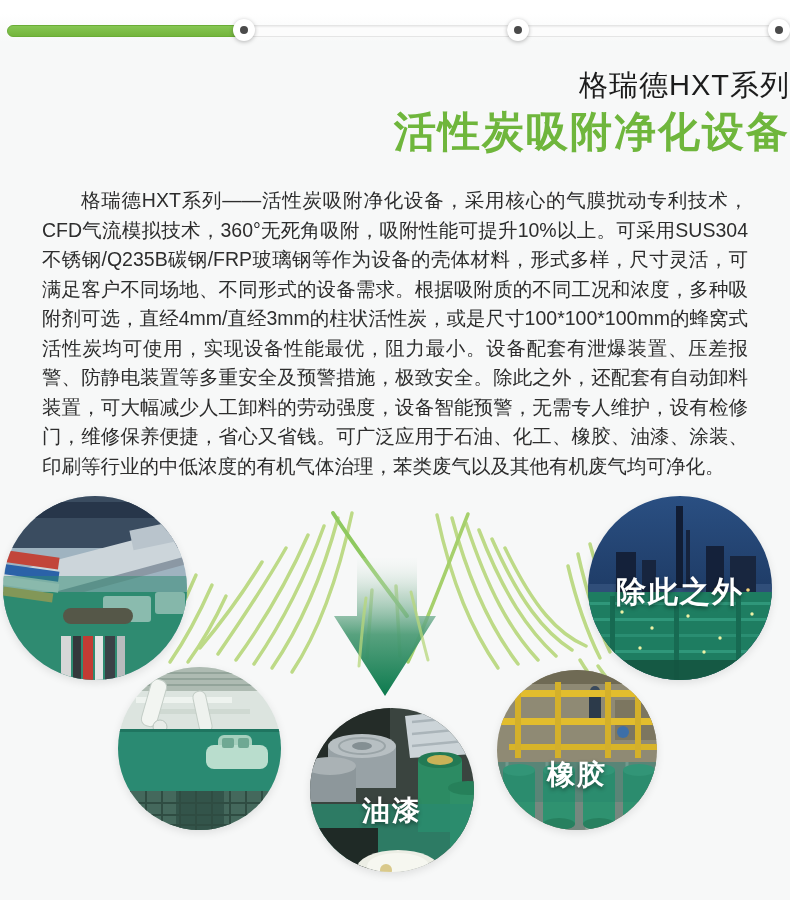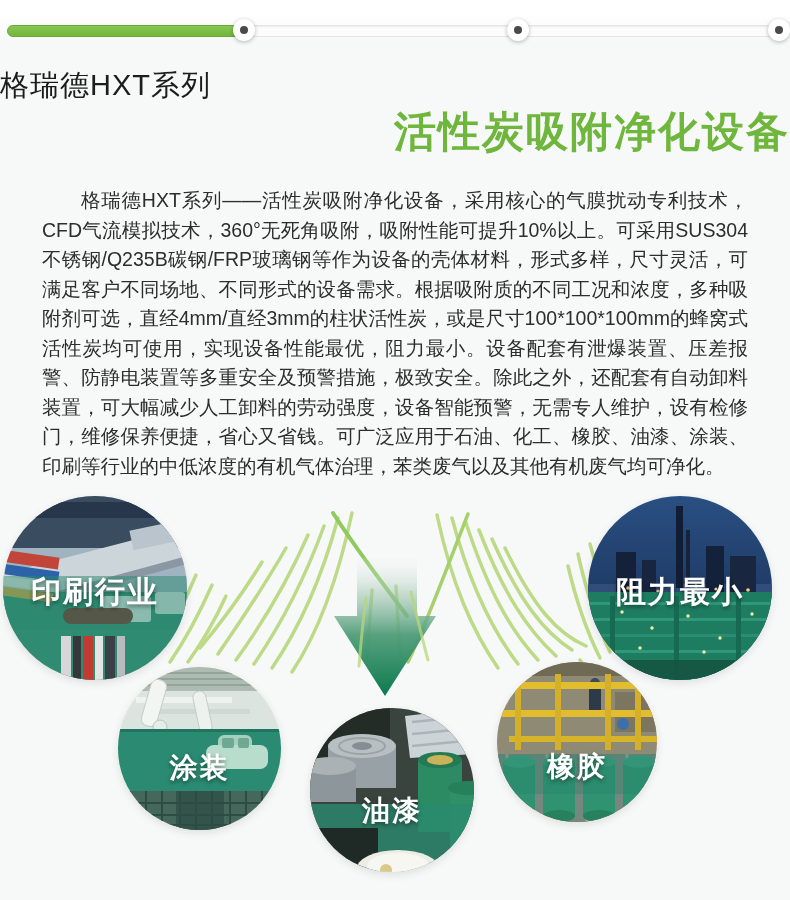--- a/index.html
+++ b/index.html
@@ -10,42 +10,42 @@
   .progress-track{position:absolute;left:7px;top:25px;width:774px;height:10px;border-radius:6px;
     background:#fcfcfc;border:1px solid #e5e5e5;box-shadow:inset 0 1px 2px rgba(0,0,0,.07);}
   .progress-fill{position:absolute;left:-1px;top:-1px;width:237px;height:10px;border-radius:6px;
     background:linear-gradient(#86c653,#74b53c);border:1px solid #6aad36;}
   .knob{position:absolute;top:-7px;width:22px;height:22px;border-radius:50%;background:#fff;
     box-shadow:0 1px 4px rgba(0,0,0,.28);}
   .knob::after{content:"";position:absolute;left:7px;top:7px;width:8px;height:8px;border-radius:50%;background:#4a4a4a;}
   .knob1{left:225px;} .knob2{left:499px;} .knob3{left:760px;}
 
   
-  .series-title{position:absolute;top:66px;left:0;width:100%;text-align:left;
+  .series-title{position:absolute;top:66px;left:0;width:100%;text-align:right;
     font-size:29px;font-weight:500;color:#1c1c1c;letter-spacing:1px;}
   .product-title{position:absolute;top:104px;left:0;width:100%;text-align:right;
     font-size:42px;font-weight:700;color:#6fb63c;letter-spacing:2px;}
 
   
   .intro{position:absolute;top:179px;left:35px;width:720px;}
   .intro p{margin:7px;font-size:19.5px;line-height:29.5px;color:#2d2d2d;
     text-align:justify;text-indent:2em;}
 
   
   .apps{position:absolute;left:0;top:490px;width:790px;height:410px;}
   .decor{position:absolute;left:0;top:0;width:790px;height:410px;z-index:1;}
   .circle{position:absolute;border-radius:50%;overflow:hidden;z-index:2;box-shadow:0 3px 8px rgba(0,0,0,.10);}
   .circle svg{display:block;width:100%;height:100%;}
   .circle-label{position:absolute;left:0;width:100%;text-align:center;color:#ffffff;font-weight:700;
     text-shadow:0 2px 4px rgba(0,0,0,.45);letter-spacing:2px;}
   .c-printing{left:3px;top:6px;width:184px;height:184px;}
   .c-petro{left:588px;top:6px;width:184px;height:184px;}
   .c-coating{left:118px;top:177px;width:163px;height:163px;}
   .c-paint{left:310px;top:218px;width:164px;height:164px;}
-  .c-rubber{left:497px;top:172px;width:160px;height:160px;}
+  .c-rubber{left:497px;top:180px;width:160px;height:160px;}
   .c-printing .circle-label,.c-petro .circle-label{top:76px;font-size:30px;}
   .c-coating .circle-label{top:82px;font-size:28px;}
   .c-paint .circle-label{top:84px;font-size:28px;}
   .c-rubber .circle-label{top:86px;font-size:28px;}
 </style>
 </head>
 <body>
 
 <div class="page">
 
@@ -126,21 +126,20 @@
         <rect x="152" y="96" width="30" height="22" rx="3" fill="#dfe5e4"></rect>
         <rect x="60" y="112" width="70" height="16" rx="8" fill="#7e2420"></rect>
         <rect x="58" y="140" width="10" height="44" fill="#d7d7d7"></rect>
         <rect x="70" y="140" width="8" height="44" fill="#34383b"></rect>
         <rect x="80" y="140" width="10" height="44" fill="#c23b33"></rect>
         <rect x="92" y="140" width="8" height="44" fill="#e4e4e4"></rect>
         <rect x="102" y="140" width="10" height="44" fill="#3a4146"></rect>
         <rect x="114" y="140" width="8" height="44" fill="#b8bcbe"></rect>
         <rect x="0" y="80" width="184" height="54" fill="#2c8a70" opacity="0.5"></rect>
       </svg>
-      <span class="circle-label">印刷行业</span>
     </div>
 
     <div class="circle c-petro">
       <svg viewBox="0 0 184 184">
         <defs>
           <linearGradient id="sky" x1="0" y1="0" x2="0" y2="1">
             <stop offset="0" stop-color="#2a4f82"></stop>
               <stop offset="1" stop-color="#142a4d"></stop>
           </linearGradient>
         </defs>
@@ -167,21 +166,21 @@
         <rect x="148" y="100" width="5" height="84" fill="#176a52"></rect>
         <rect x="0" y="164" width="184" height="20" fill="#14523f" opacity="0.85"></rect>
         <circle cx="34" cy="116" r="1.7" fill="#eff2a6"></circle>
           <circle cx="64" cy="132" r="1.7" fill="#eff2a6"></circle>
         <circle cx="100" cy="120" r="1.7" fill="#eff2a6"></circle>
           <circle cx="132" cy="142" r="1.7" fill="#eff2a6"></circle>
         <circle cx="164" cy="118" r="1.7" fill="#eff2a6"></circle>
           <circle cx="52" cy="152" r="1.7" fill="#eff2a6"></circle>
         <circle cx="116" cy="156" r="1.7" fill="#eff2a6"></circle>
       </svg>
-      <span class="circle-label">阻力最小</span>
+      <span class="circle-label">除此之外</span>
     </div>
 
     <div class="circle c-coating">
       <svg viewBox="0 0 163 163">
         <rect width="163" height="163" fill="#dce4df"></rect>
         <rect x="0" y="0" width="163" height="24" fill="#aebbb2"></rect>
         <path d="M0,6 L163,6 M0,12 L163,12 M0,18 L163,18" stroke="#93a49a" stroke-width="2"></path>
         <rect x="18" y="30" width="96" height="6" fill="#eef3ef"></rect>
         <rect x="28" y="42" width="104" height="5" fill="#cfd9d2"></rect>
         <g>
@@ -195,21 +194,20 @@
         <rect x="0" y="62" width="163" height="3" fill="#1f7560"></rect>
         <rect x="100" y="68" width="34" height="16" rx="6" fill="#a5cfbd"></rect>
         <rect x="88" y="78" width="62" height="24" rx="8" fill="#b9ddcd"></rect>
         <rect x="104" y="71" width="12" height="10" rx="2" fill="#6fa893"></rect>
         <rect x="120" y="71" width="11" height="10" rx="2" fill="#6fa893"></rect>
         <rect x="0" y="124" width="163" height="39" fill="#44685c"></rect>
         <rect x="58" y="124" width="48" height="39" fill="#33544a"></rect>
         <path d="M0,136 L163,136 M0,148 L163,148 M0,158 L163,158" stroke="#2f4c42" stroke-width="2"></path>
         <path d="M12,124 L12,163 M28,124 L28,163 M44,124 L44,163 M62,124 L62,163 M78,124 L78,163 M94,124 L94,163 M112,124 L112,163 M128,124 L128,163 M144,124 L144,163" stroke="#2f4c42" stroke-width="2"></path>
       </svg>
-      <span class="circle-label">涂装</span>
     </div>
 
     <div class="circle c-paint">
       <svg viewBox="0 0 164 164">
         <rect width="164" height="164" fill="#3a443f"></rect>
         <rect x="0" y="0" width="80" height="60" fill="#242c28"></rect>
         <polygon points="95,8 164,0 164,46 100,50" fill="#ccd4d8"></polygon>
         <path d="M102,14 L164,8 M102,26 L164,20 M102,38 L164,32" stroke="#aab4b9" stroke-width="2.5"></path>
         <rect x="18" y="38" width="68" height="42" fill="#98a2a6"></rect>
         <ellipse cx="52" cy="38" rx="34" ry="12" fill="#b7bfc2"></ellipse>

